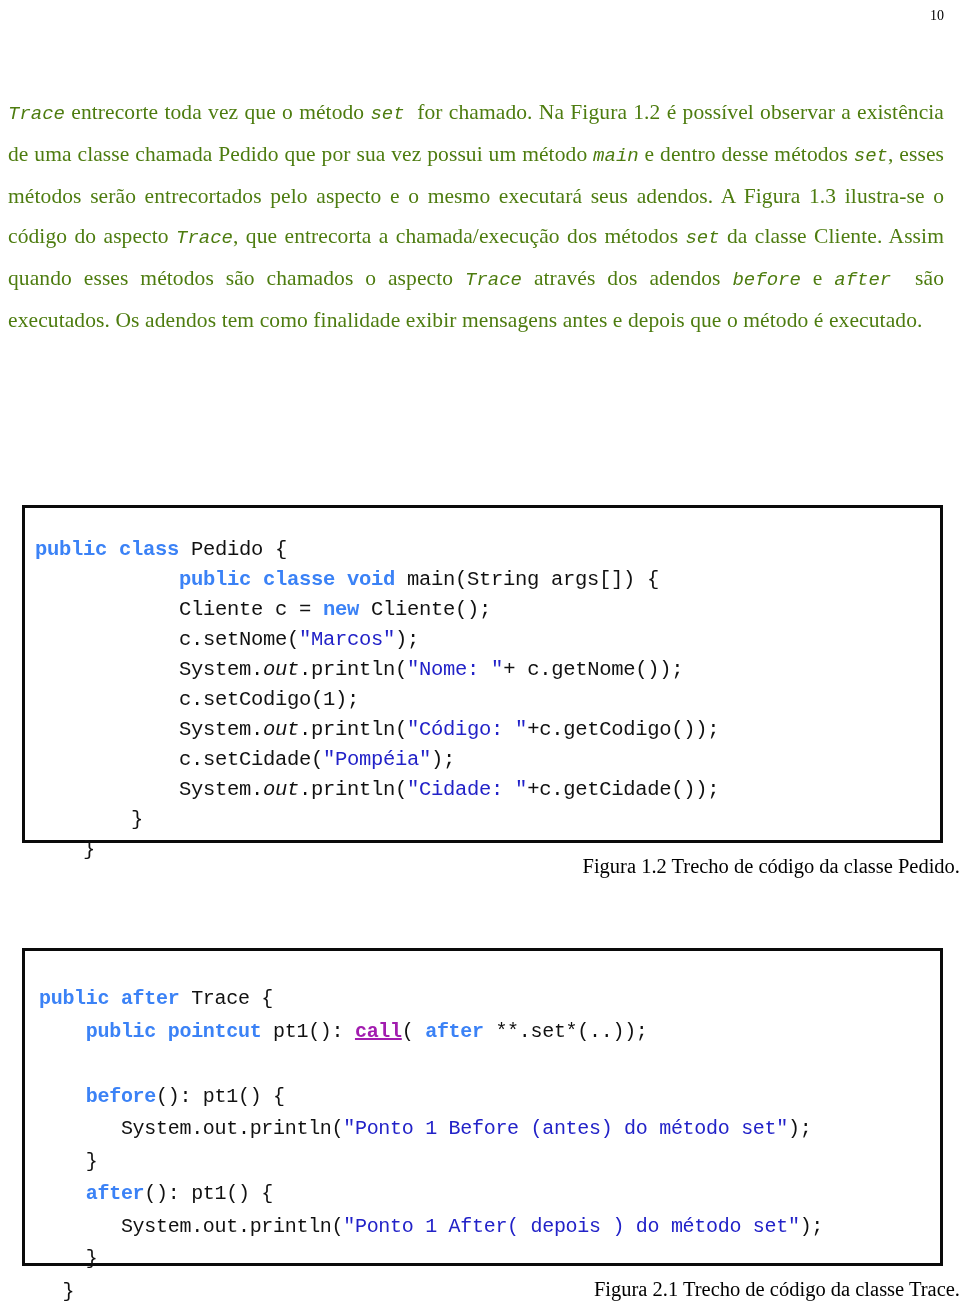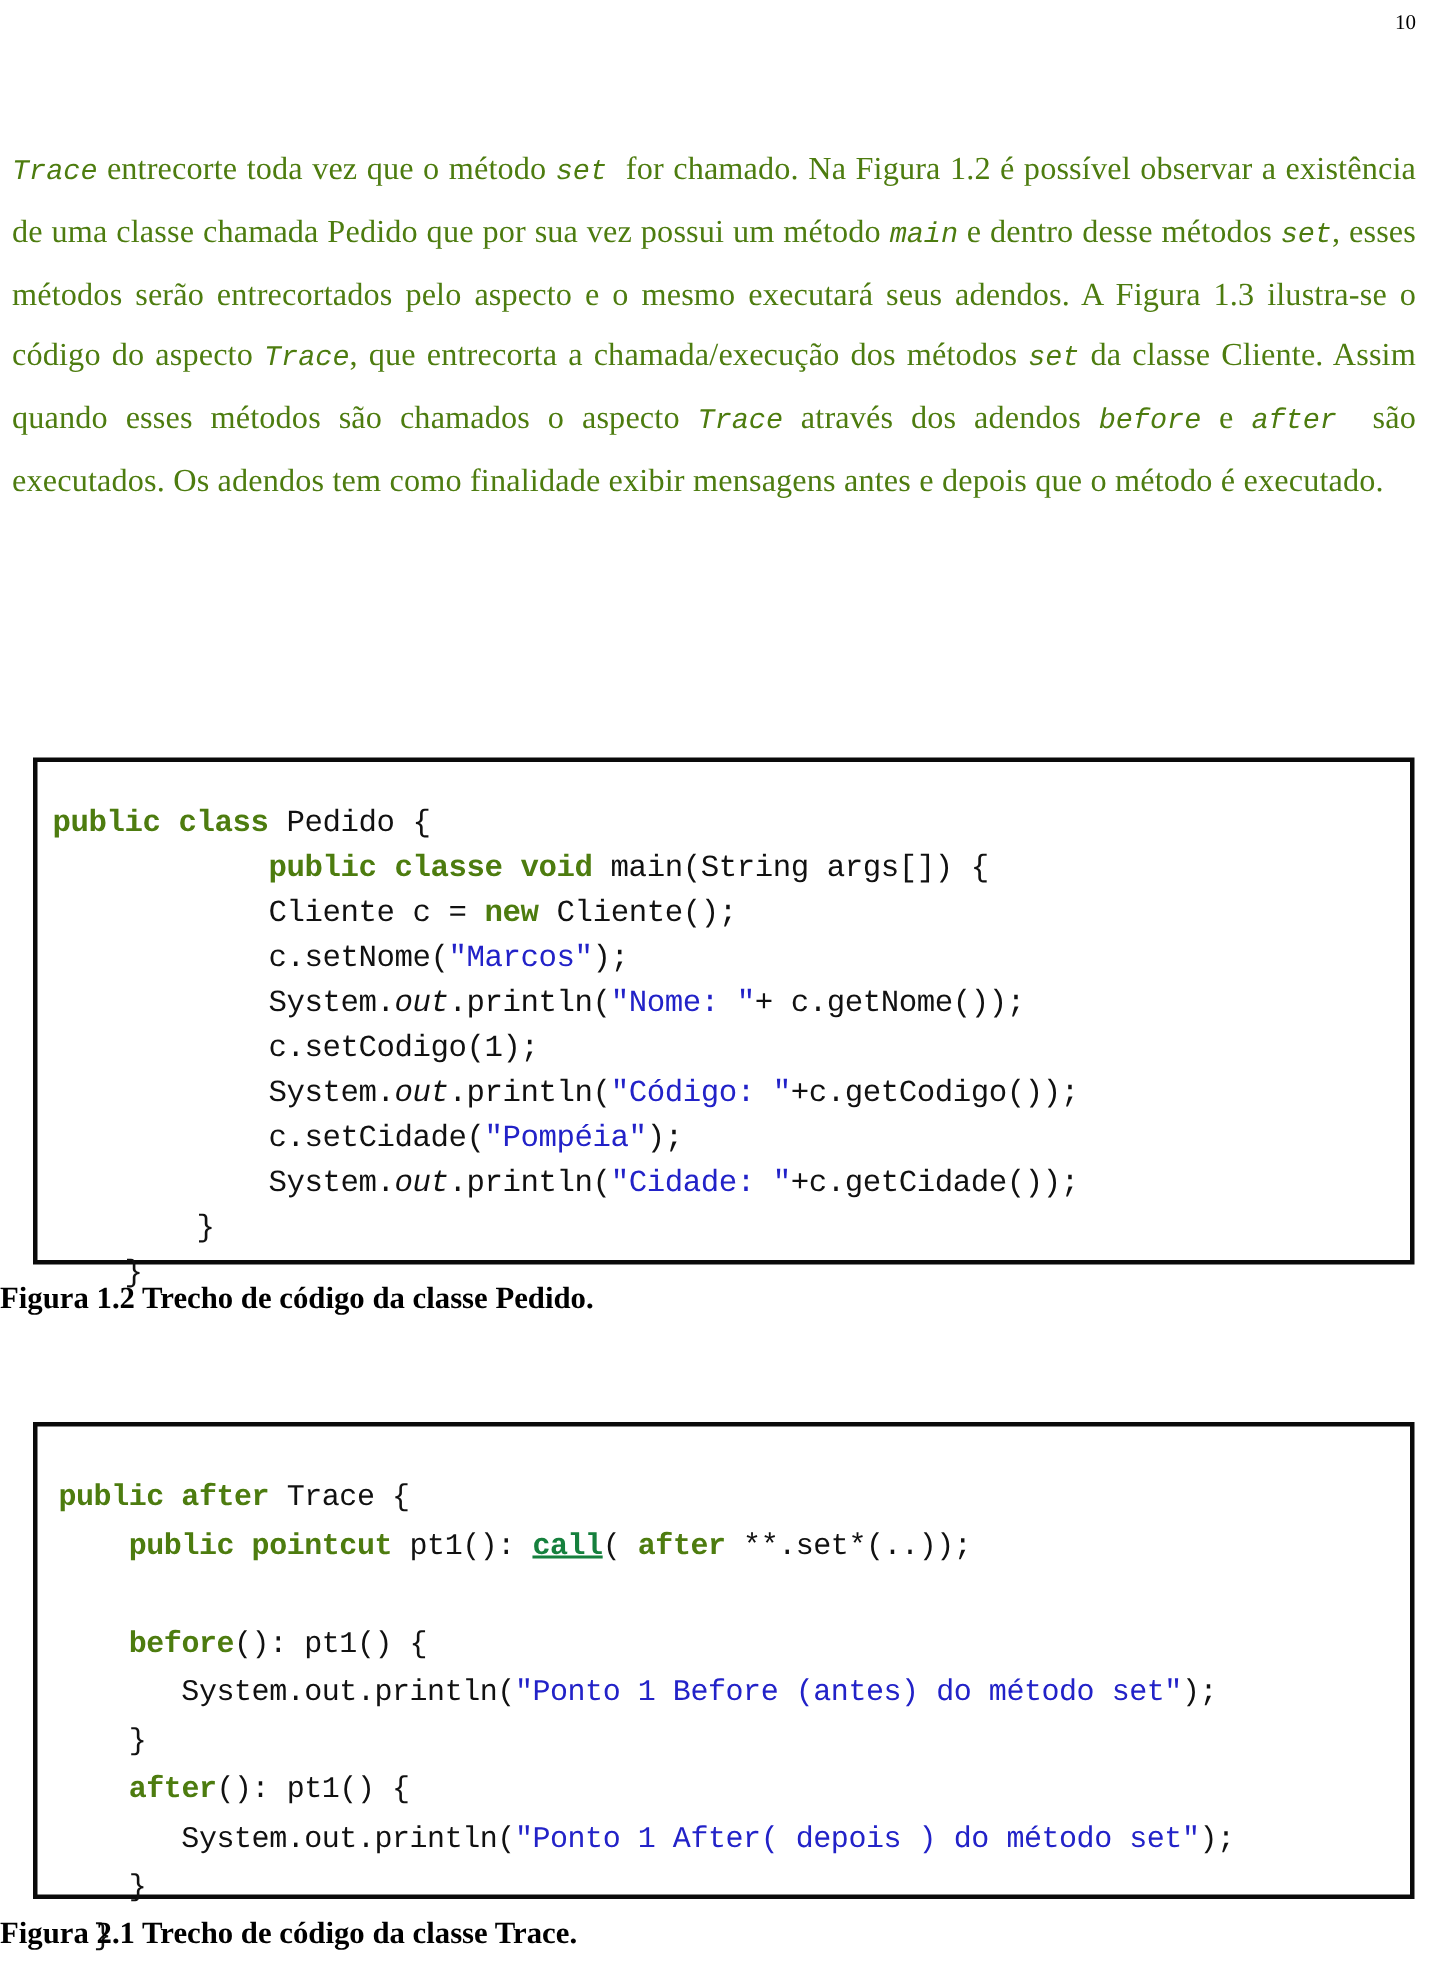--- a/index.html
+++ b/index.html
@@ -81,44 +81,44 @@
   }
   #fig-1-2-box .code {
     padding: 6px 0 0 10px;
   }
   #fig-1-3-box .code {
     padding: 12px 0 0 14px;
     font-size: 20px;
     line-height: 32.5px;
   }
   .kw {
-    color: #4d7c0f;
+    color: #3b82f6;
     font-weight: bold;
   }
   .kw-u {
-    color: #15803d;
+    color: #a21caf;
     font-weight: bold;
     text-decoration: underline;
   }
   .str {
     color: #2222c8;
   }
   .em {
     font-style: italic;
   }
 
   
   .caption {
     position: absolute;
     width: 960px;
     left: 0;
-    text-align: left;
+    text-align: right;
     font-family: "Liberation Serif", "DejaVu Serif", serif;
     font-size: 20.5px;
-    font-weight: bold;
+    font-weight: normal;
     color: #000;
   }
   #cap-1-2 { top: 855px; }
   #cap-1-3 { top: 1278px; }
 </style>
 </head>
 <body>
 
 <div class="page-number">10</div>
 

